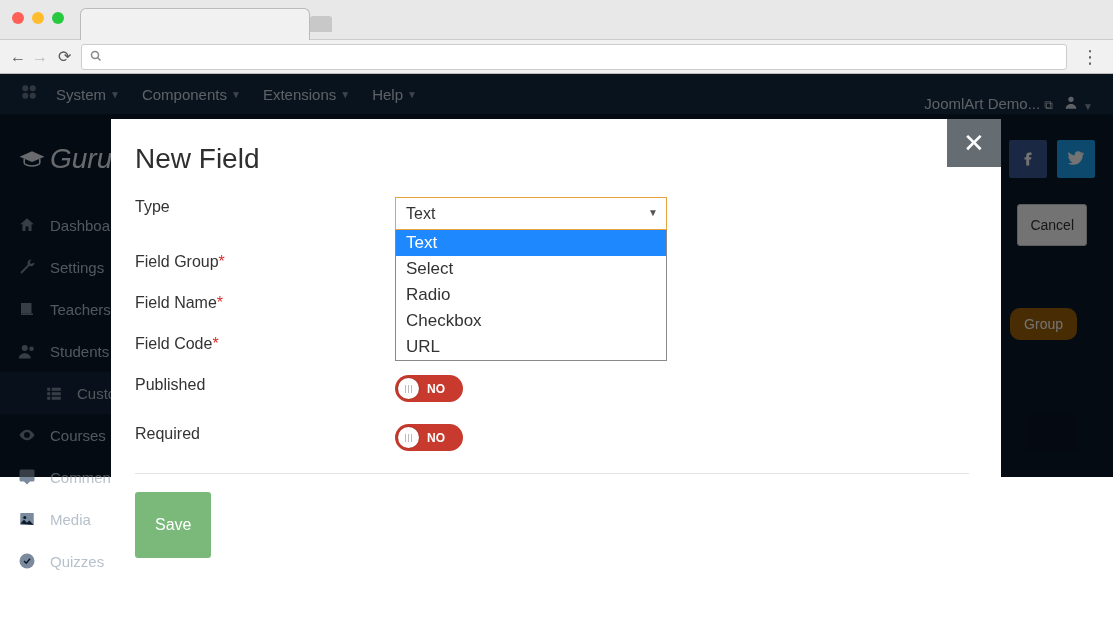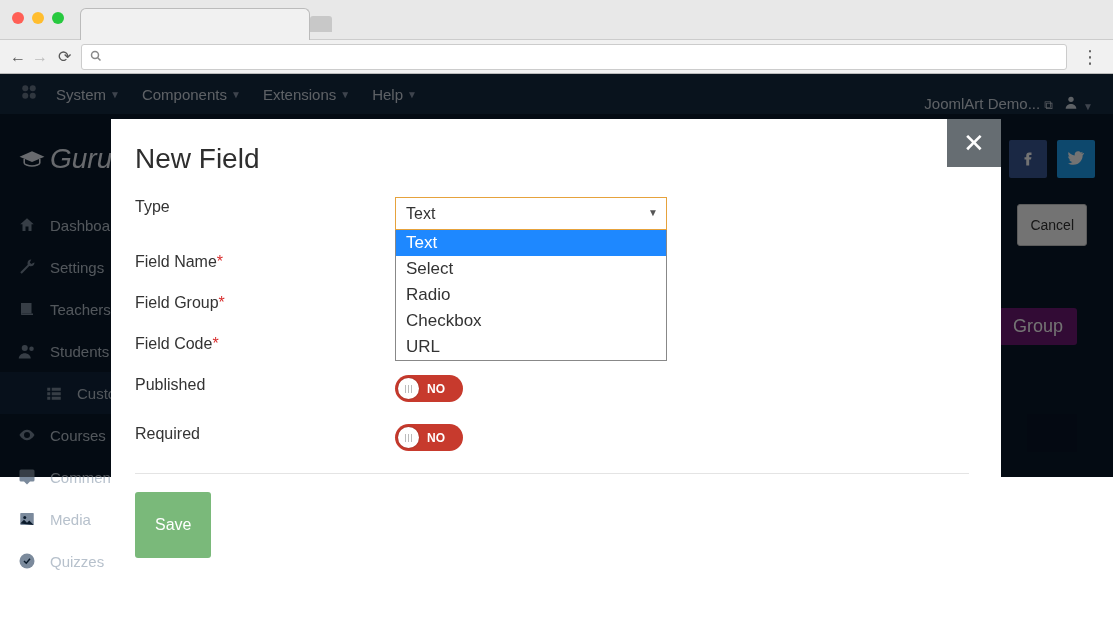--- a/index.html
+++ b/index.html
@@ -48,21 +48,21 @@
   .tw { background: #1da1f2; }
   
   .sidebar { position: absolute; left: 0; top: 130px; width: 200px; }
   .side-item { display: flex; align-items: center; gap: 14px; padding: 12px 18px; color: #b7c1cc; font-size: 15px; cursor: pointer; }
   .side-item.active { background: #10253d; padding-left: 45px; }
   .side-icon { width: 18px; height: 18px; color: #7b8a9c; display: inline-flex; align-items: center; justify-content: center; }
   
   .page-buttons { position: absolute; right: 26px; top: 130px; display: flex; gap: 8px; }
   .btn-cancel { background: #fff; border: 1px solid #ccc; border-radius: 3px; padding: 12px 12px; font-size: 14px; color: #333; cursor: pointer; }
   
-  .group-btn { position: absolute; right: 36px; top: 234px; background: #701a75; color: #fff; padding: 8px 14px; border-radius: 3px; font-size: 18px; cursor: pointer; }
+  .group-btn { position: absolute; right: 36px; top: 234px; background: #a16207; color: #fff; padding: 8px 14px; border-radius: 10px; font-size: 14px; cursor: pointer; }
   .dark-block { position: absolute; right: 36px; top: 340px; width: 50px; height: 38px; background: #0a1628; }
   
   
   .modal { position: absolute; left: 111px; top: 45px; width: 890px; background: #fff; min-height: 540px; padding: 24px 32px 28px 24px; }
   .modal-close { position: absolute; right: 0; top: 0; width: 54px; height: 48px; background: #666d72; color: #fff; display: flex; align-items: center; justify-content: center; font-size: 26px; cursor: pointer; }
   .modal-title { font-size: 28px; color: #2e2e2e; margin-bottom: 22px; font-weight: normal; }
   .form-row { display: flex; align-items: flex-start; margin-bottom: 22px; }
   .form-label { width: 260px; font-size: 16px; color: #333; padding-top: 1px; }
   .req { color: #d82c2c; }
   .form-control-area { position: relative; }
@@ -287,25 +287,25 @@
           <div class="dd-item selected">Text</div>
           <div class="dd-item">Select</div>
           <div class="dd-item">Radio</div>
           <div class="dd-item">Checkbox</div>
           <div class="dd-item">URL</div>
         </div>
       </div>
     </div>
 
     <div class="form-row">
+      <div class="form-label"><span>Field Group</span><span class="req">*</span></div>
+    </div>
+
+    <div class="form-row">
       <div class="form-label"><span>Field Name</span><span class="req">*</span></div>
-    </div>
-
-    <div class="form-row">
-      <div class="form-label"><span>Field Group</span><span class="req">*</span></div>
     </div>
 
     <div class="form-row">
       <div class="form-label"><span>Field Code</span><span class="req">*</span></div>
     </div>
 
     <div class="form-row">
       <div class="form-label">Published</div>
       <div class="toggle">
         <div class="toggle-knob"></div>

